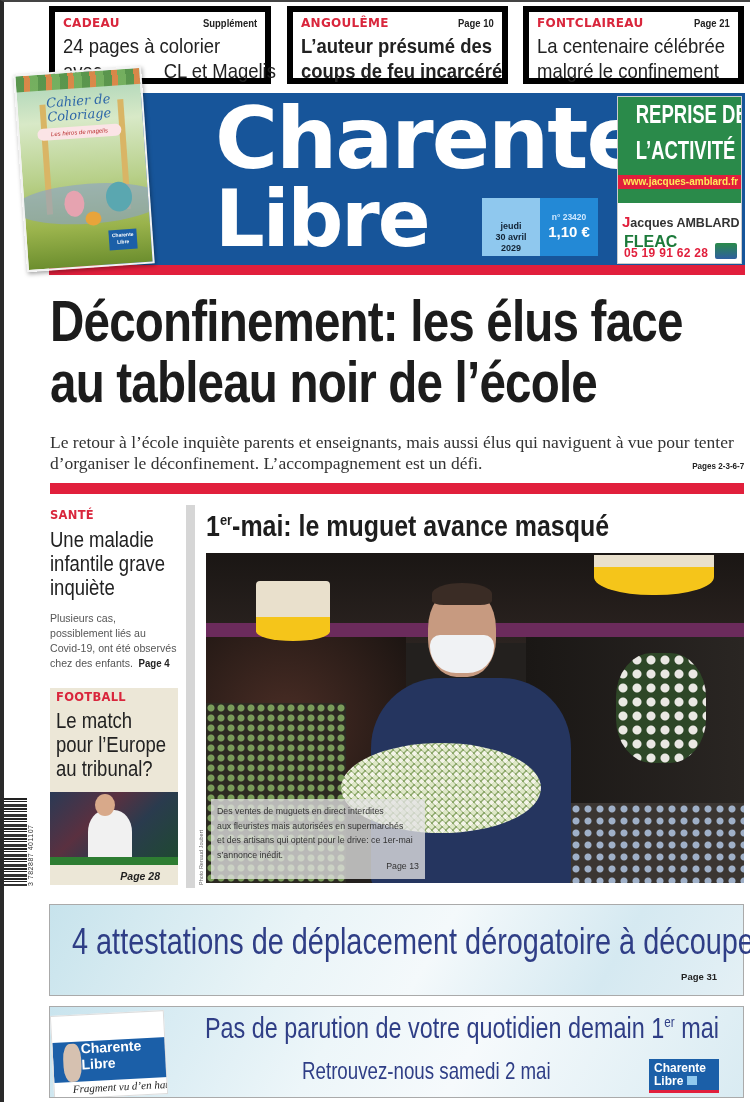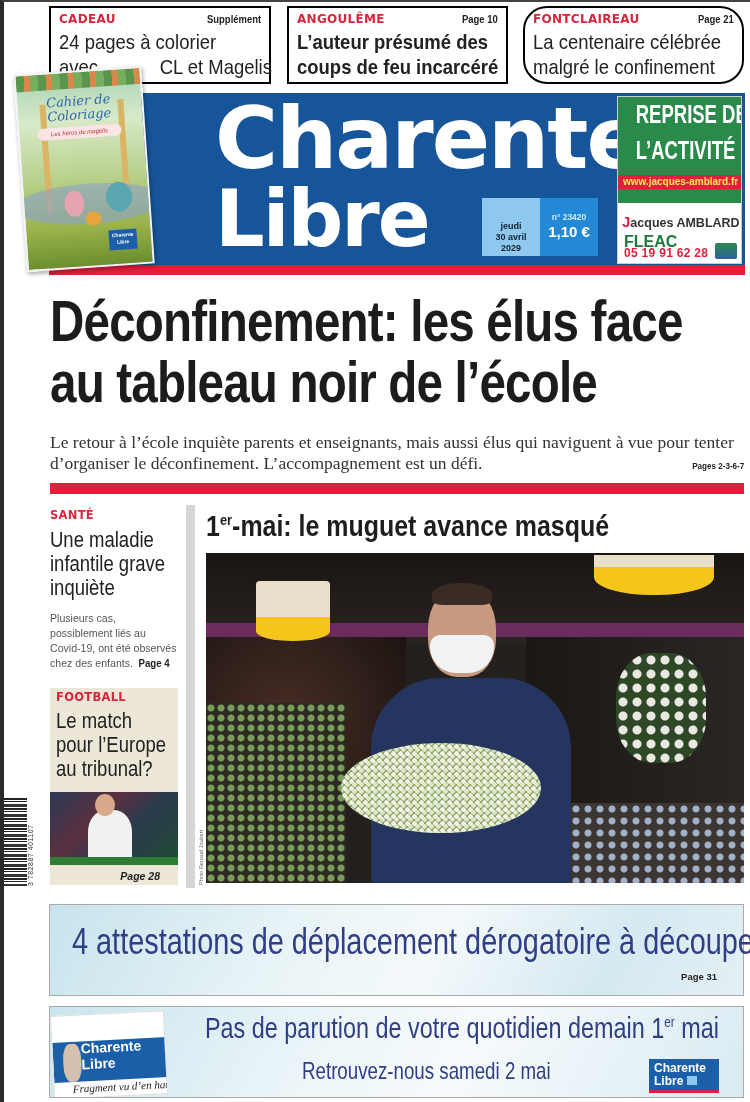--- a/index.html
+++ b/index.html
@@ -1,28 +1,28 @@
 <!DOCTYPE html>
 <html><head>
 <meta charset="utf-8">
 <style>
   * { box-sizing: border-box; margin: 0; padding: 0; }
   html, body { width: 750px; height: 1102px; overflow: hidden; background: #ffffff; }
   body { position: relative; font-family: "Liberation Sans", sans-serif; color: #1d1d1f; }
   .frame { position: absolute; left: 0; top: 0; width: 750px; height: 1102px; border-left: 4px solid #2a2a2a; border-top: 2px solid #444; }
 
   
-  .teaser { position: absolute; top: 6px; height: 78px; border: 2px solid #000000; background: #fff; padding: 4px 8px; }
+  .teaser { position: absolute; top: 6px; height: 78px; border: 6px solid #000000; background: #fff; padding: 4px 8px; }
   .teaser .kicker { font-weight: bold; font-size: 12px; color: #d9263c; letter-spacing: 0.3px; font-family: "DejaVu Sans", sans-serif; }
   .teaser .page { position: absolute; right: 8px; top: 5px; font-size: 10.5px; color: #222; font-family: "Liberation Sans", sans-serif; font-weight: bold; transform: scaleX(0.9); transform-origin: right; }
   .teaser .title { font-family: "Liberation Sans", sans-serif; font-size: 21px; line-height: 25px; margin-top: 3px; transform: scaleX(0.88); transform-origin: left; white-space: nowrap; color: #222; }
   .teaser .title.bold { font-weight: bold; }
   #t1 { left: 49px; width: 222px; }
   #t2 { left: 287px; width: 221px; }
-  #t3 { left: 523px; width: 221px; border-radius: 24px; }
+  #t3 { left: 523px; width: 221px; }
 
   
   .masthead { position: absolute; left: 49px; top: 93px; width: 696px; height: 172px; background: #17559a; }
   .mast-red { position: absolute; left: 49px; top: 265px; width: 696px; height: 10px; background: #e11f3c; }
   .logo-line { position: absolute; color: #fff; font-family: "DejaVu Sans", sans-serif; font-weight: bold; letter-spacing: -2px; line-height: 1; }
   .logo-l1 { left: 215px; top: 95px; font-size: 86px; }
   .logo-l2 { left: 215px; top: 180px; font-size: 78px; }
   .datebox { position: absolute; left: 482px; top: 198px; width: 58px; height: 58px; background: #8fc8ee; color: #123; font-size: 9px; font-weight: bold; text-align: center; padding-top: 23px; line-height: 11px; }
   .pricebox { position: absolute; left: 540px; top: 198px; width: 58px; height: 58px; background: #2389d6; color: #fff; text-align: center; padding-top: 14px; }
   .pricebox .num { font-size: 8.5px; font-weight: bold; color: #cfe8ff; }
@@ -233,20 +233,27 @@
   <div class="lamp1"></div>
   <div class="lamp2"></div>
   <div class="plants-l"></div>
   <div class="orchid"></div>
   <div class="shelf"></div>
   <div class="man-body"></div>
   <div class="man-head"></div>
   <div class="hair"></div>
   <div class="mask"></div>
   <div class="flowers"></div>
+  <div class="caption">
+    <div>Des ventes de muguets en direct interdites</div>
+    <div>aux fleuristes mais autorisées en supermarchés</div>
+    <div>et des artisans qui optent pour le drive: ce 1er-mai</div>
+    <div>s’annonce inédit.</div>
+    <div class="page">Page 13</div>
+  </div>
 </div>
 <div class="credit">Photo Renaud Joubert</div>
 
 <div class="banner1">
   <div class="text">4 attestations de déplacement dérogatoire à découper</div>
   <div class="page">Page 31</div>
 </div>
 
 <div class="banner2">
   <div class="mini">

